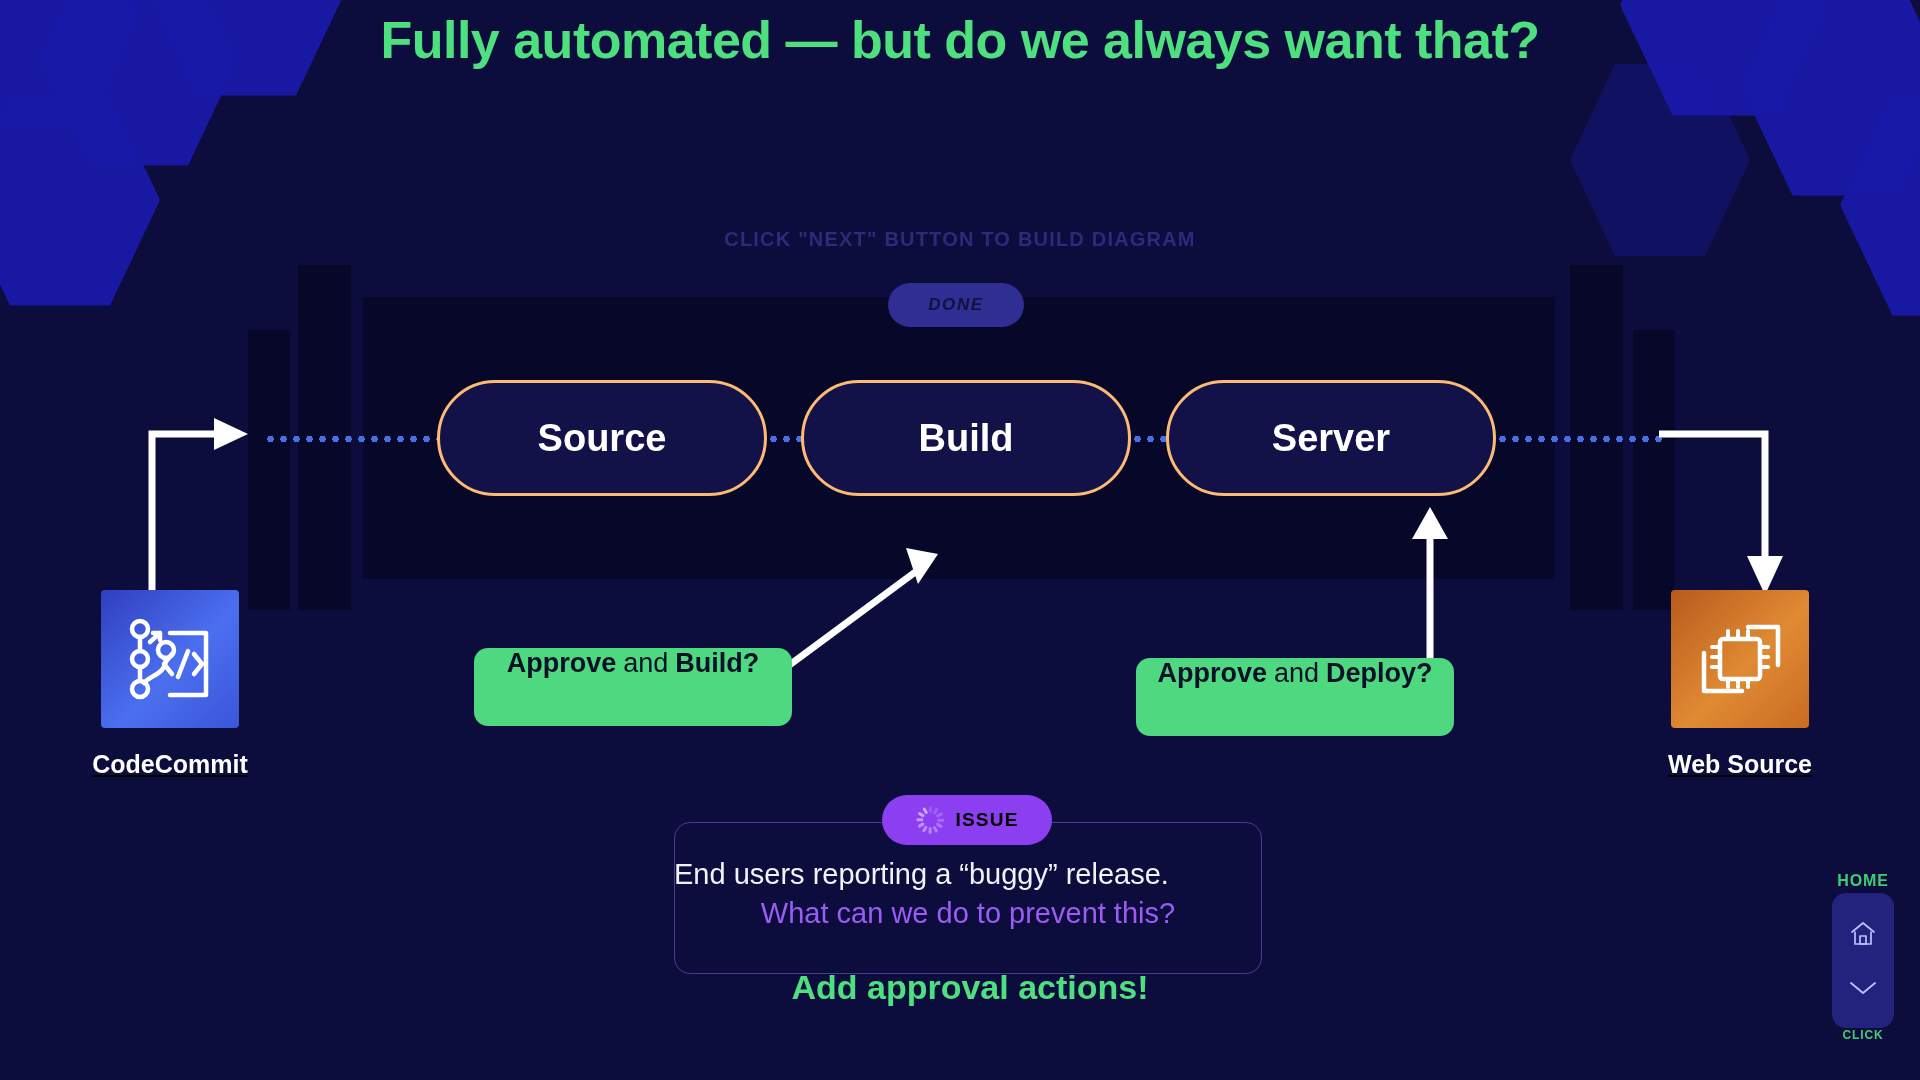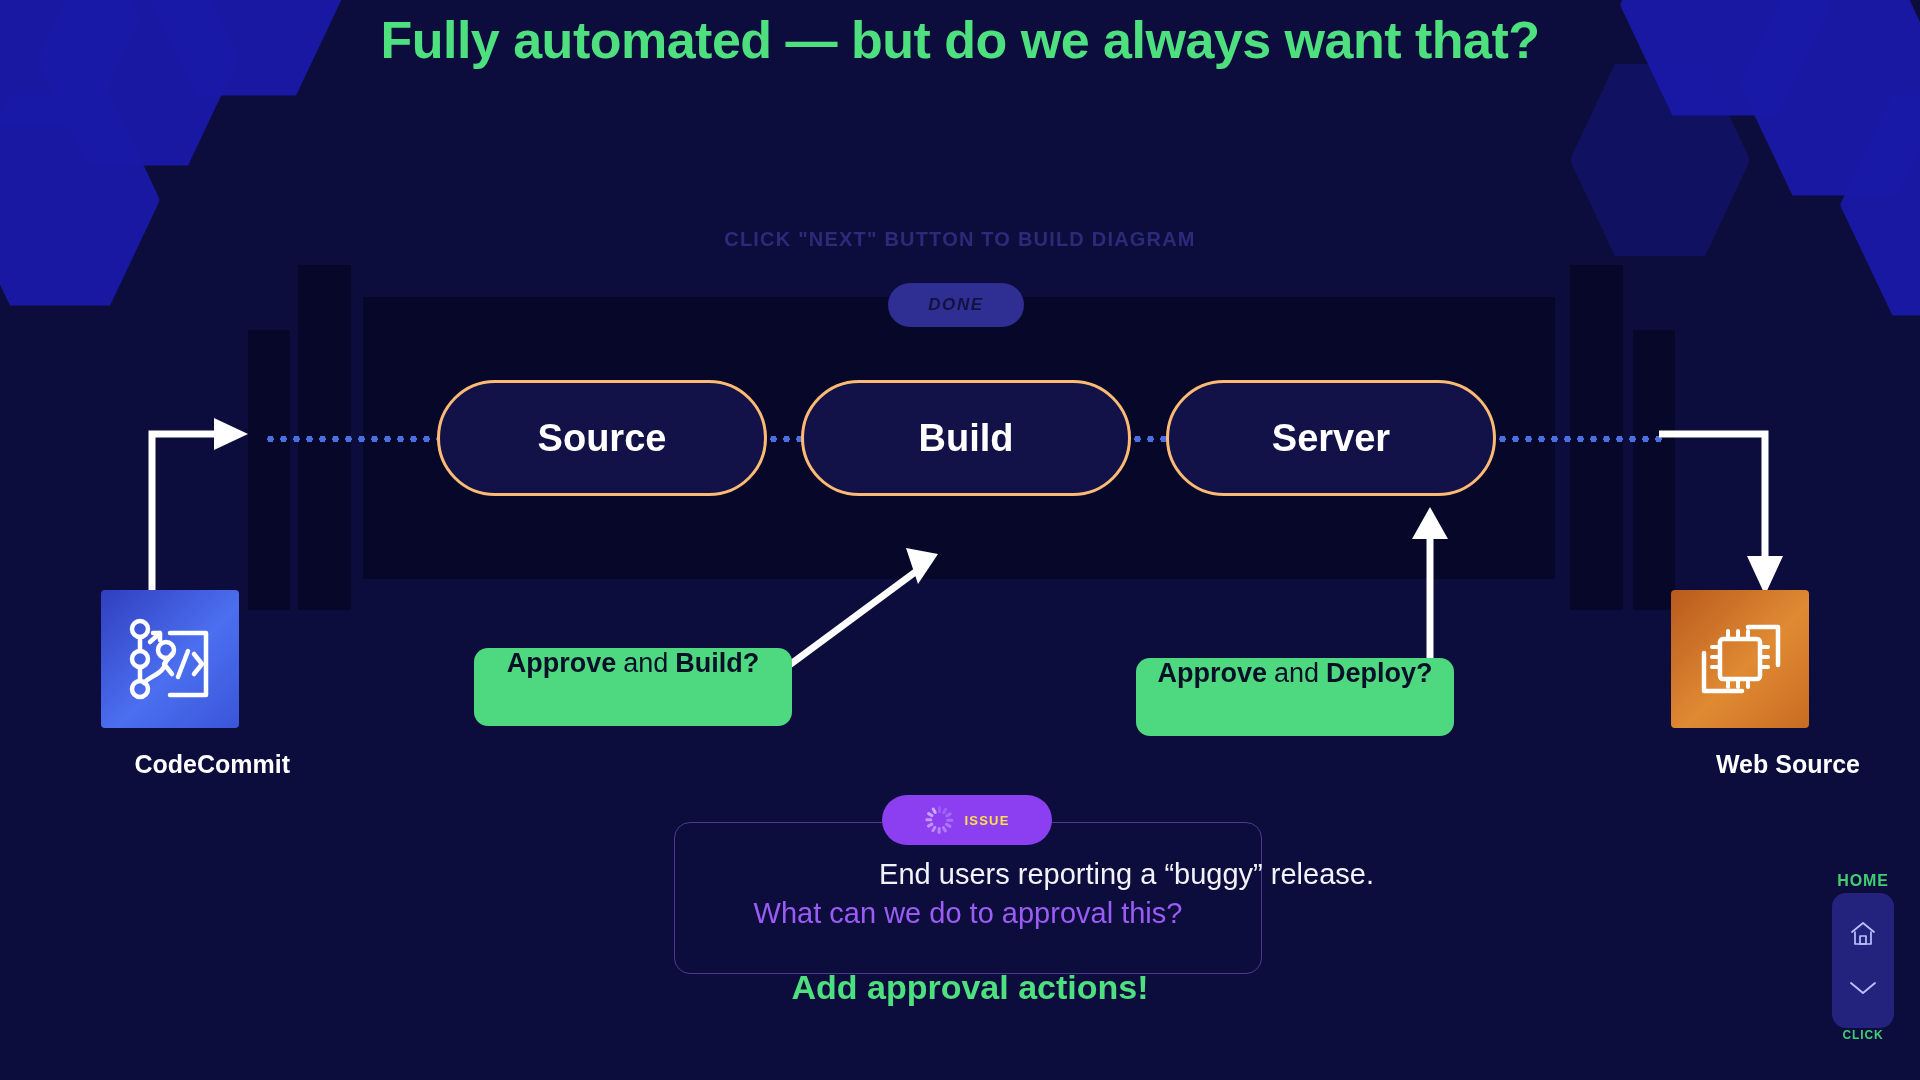--- a/index.html
+++ b/index.html
@@ -78,21 +78,21 @@
   }
   #dots-a { left:264px; top:434px; width:175px; }
   #dots-b { left:767px; top:434px; width:36px; }
   #dots-c { left:1131px; top:434px; width:37px; }
   #dots-d { left:1496px; top:434px; width:166px; }
 
   
   .elbow { position:absolute; z-index:5; }
 
   
-  .service { position:absolute; z-index:6; text-align:right; }
+  .service { position:absolute; z-index:6; text-align:center;text-decoration:underline; }
   .service .tile {
     width:138px; height:138px; border-radius:4px;
     position:relative; margin:0 auto;
     display:flex; align-items:center; justify-content:center;
   }
   .tile-commit { background:linear-gradient(135deg,#2f3fbf 0%,#4b6ff0 55%,#3a55d8 100%); }
   .tile-server { background:linear-gradient(135deg,#b85a1d 0%,#e08a33 55%,#c96c22 100%); }
   .service .caption {
     margin-top:22px; font-size:25px; font-weight:bold; color:#ffffff; white-space:nowrap;
   }
@@ -118,30 +118,30 @@
     border:1px solid #4b3a8e; border-radius:16px;
     z-index:5;
   }
   .issue-badge {
     position:absolute; left:882px; top:795px;
     width:170px; height:50px; border-radius:25px;
     background:#8b3ff0; z-index:8;
     display:flex; align-items:center; justify-content:center; gap:12px;
   }
   .issue-badge .label {
-    font-size:13px; font-weight:bold; letter-spacing:1.2px; color:#fde047;
+    font-size:19px; font-weight:bold; letter-spacing:1.2px; color:#000000;
   }
   .spinner { width:28px; height:28px; position:relative; }
   .spinner i {
     position:absolute; left:50%; top:0; width:2.6px; height:7px;
     background:#cfa8ff; border-radius:2px;
     transform-origin:1.3px 14px;
   }
   .issue-line1 {
-    position:absolute; left:674px; top:858px; width:700px; text-align:right;
+    position:absolute; left:674px; top:858px; width:700px; text-align:left;
     font-size:29px; color:#f2f2f8; z-index:6;
   }
   .issue-line2 {
     position:absolute; left:674px; top:897px; width:588px; text-align:center;
     font-size:29px; color:#9b5cf6; z-index:6;
   }
   .issue-answer {
     position:absolute; left:560px; top:968px; width:820px; text-align:center;
     font-size:34px; font-weight:bold; color:#4ee07f; z-index:7;
   }
@@ -292,21 +292,21 @@
         <i style="transform: rotate(180deg); opacity: 0.66;"></i>
         <i style="transform: rotate(210deg); opacity: 0.73;"></i>
         <i style="transform: rotate(240deg); opacity: 0.8;"></i>
         <i style="transform: rotate(270deg); opacity: 0.86;"></i>
         <i style="transform: rotate(300deg); opacity: 0.93;"></i>
         <i style="transform: rotate(330deg); opacity: 1;"></i>
       </span>
     <span class="label">ISSUE</span>
   </div>
   <div class="issue-line1">End users reporting a “buggy” release.</div>
-  <div class="issue-line2">What can we do to approval this?</div>
+  <div class="issue-line2">What can we do to prevent this?</div>
   <div class="issue-answer">Add approval actions!</div>
 
   <div class="nav-home-label">HOME</div>
   <div class="nav-panel">
     <span>
       <svg width="28" height="28" viewBox="0 0 28 28" fill="none" stroke="#b9c2ff" stroke-width="1.7" stroke-linecap="round" stroke-linejoin="round">
         <path d="M 3 12 L 14 3 L 25 12"></path>
         <path d="M 6 12 L 6 24 L 22 24 L 22 12"></path>
         <rect x="11" y="16" width="6" height="8"></rect>
       </svg>

